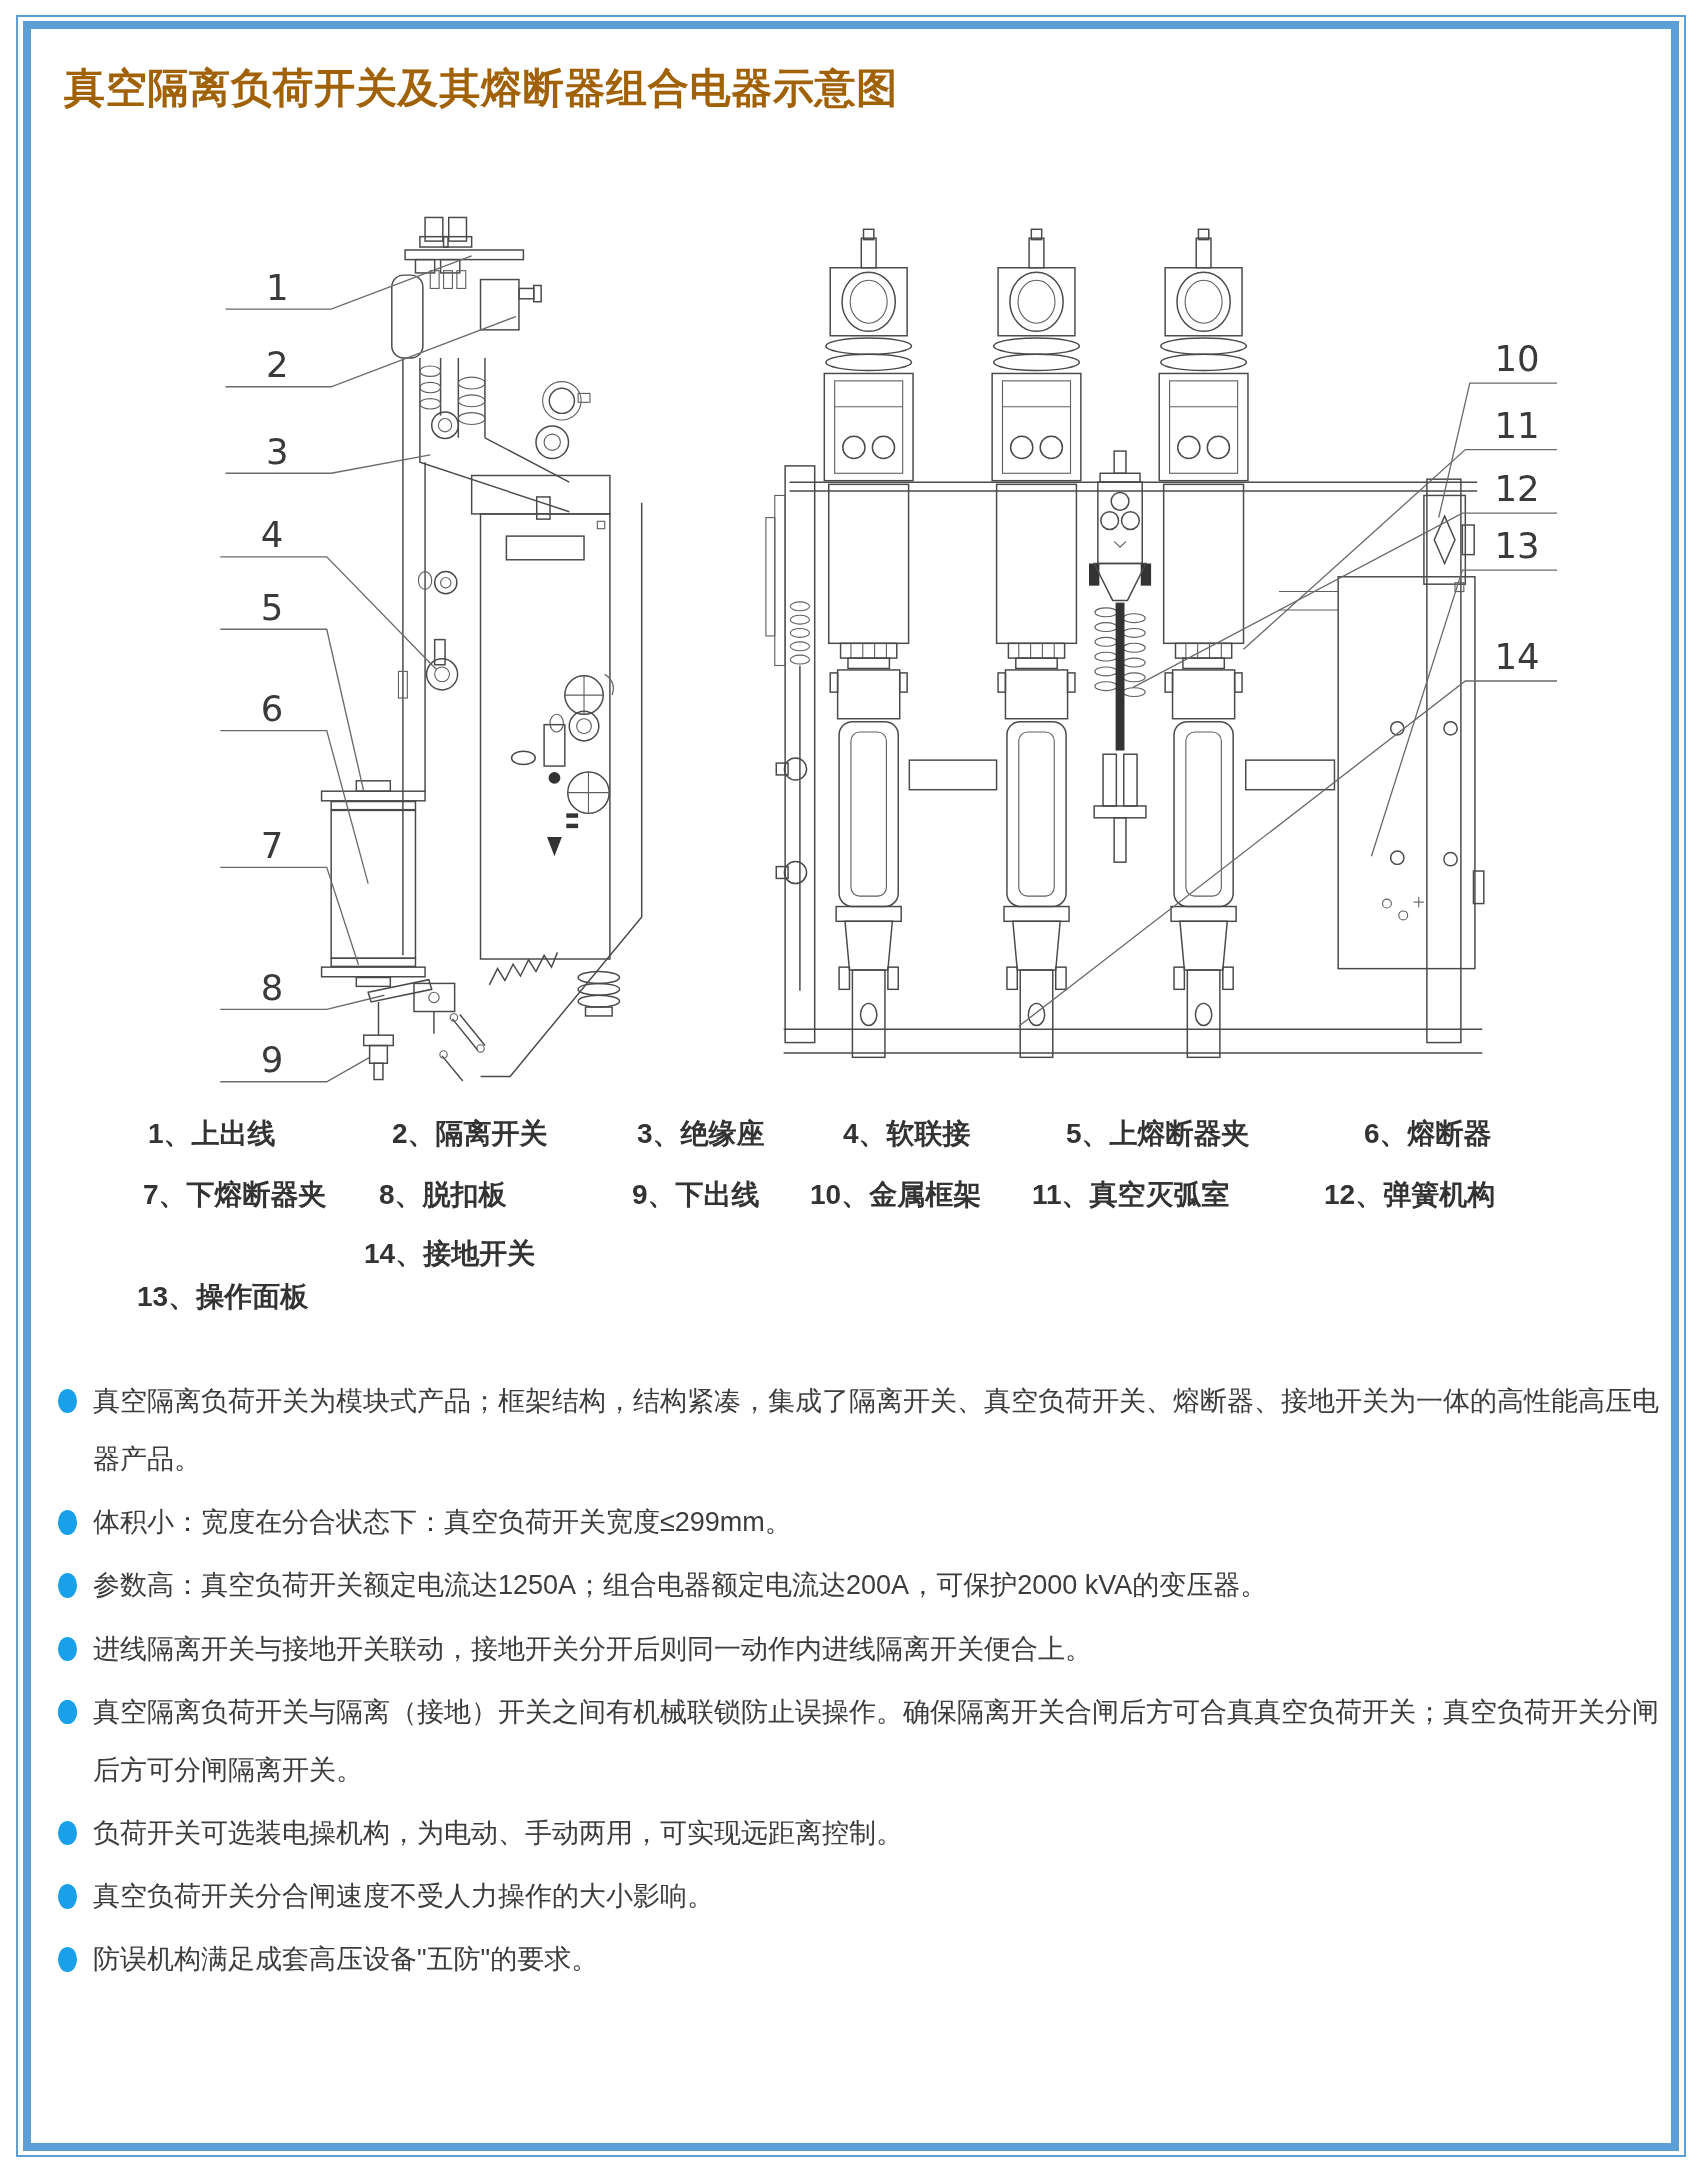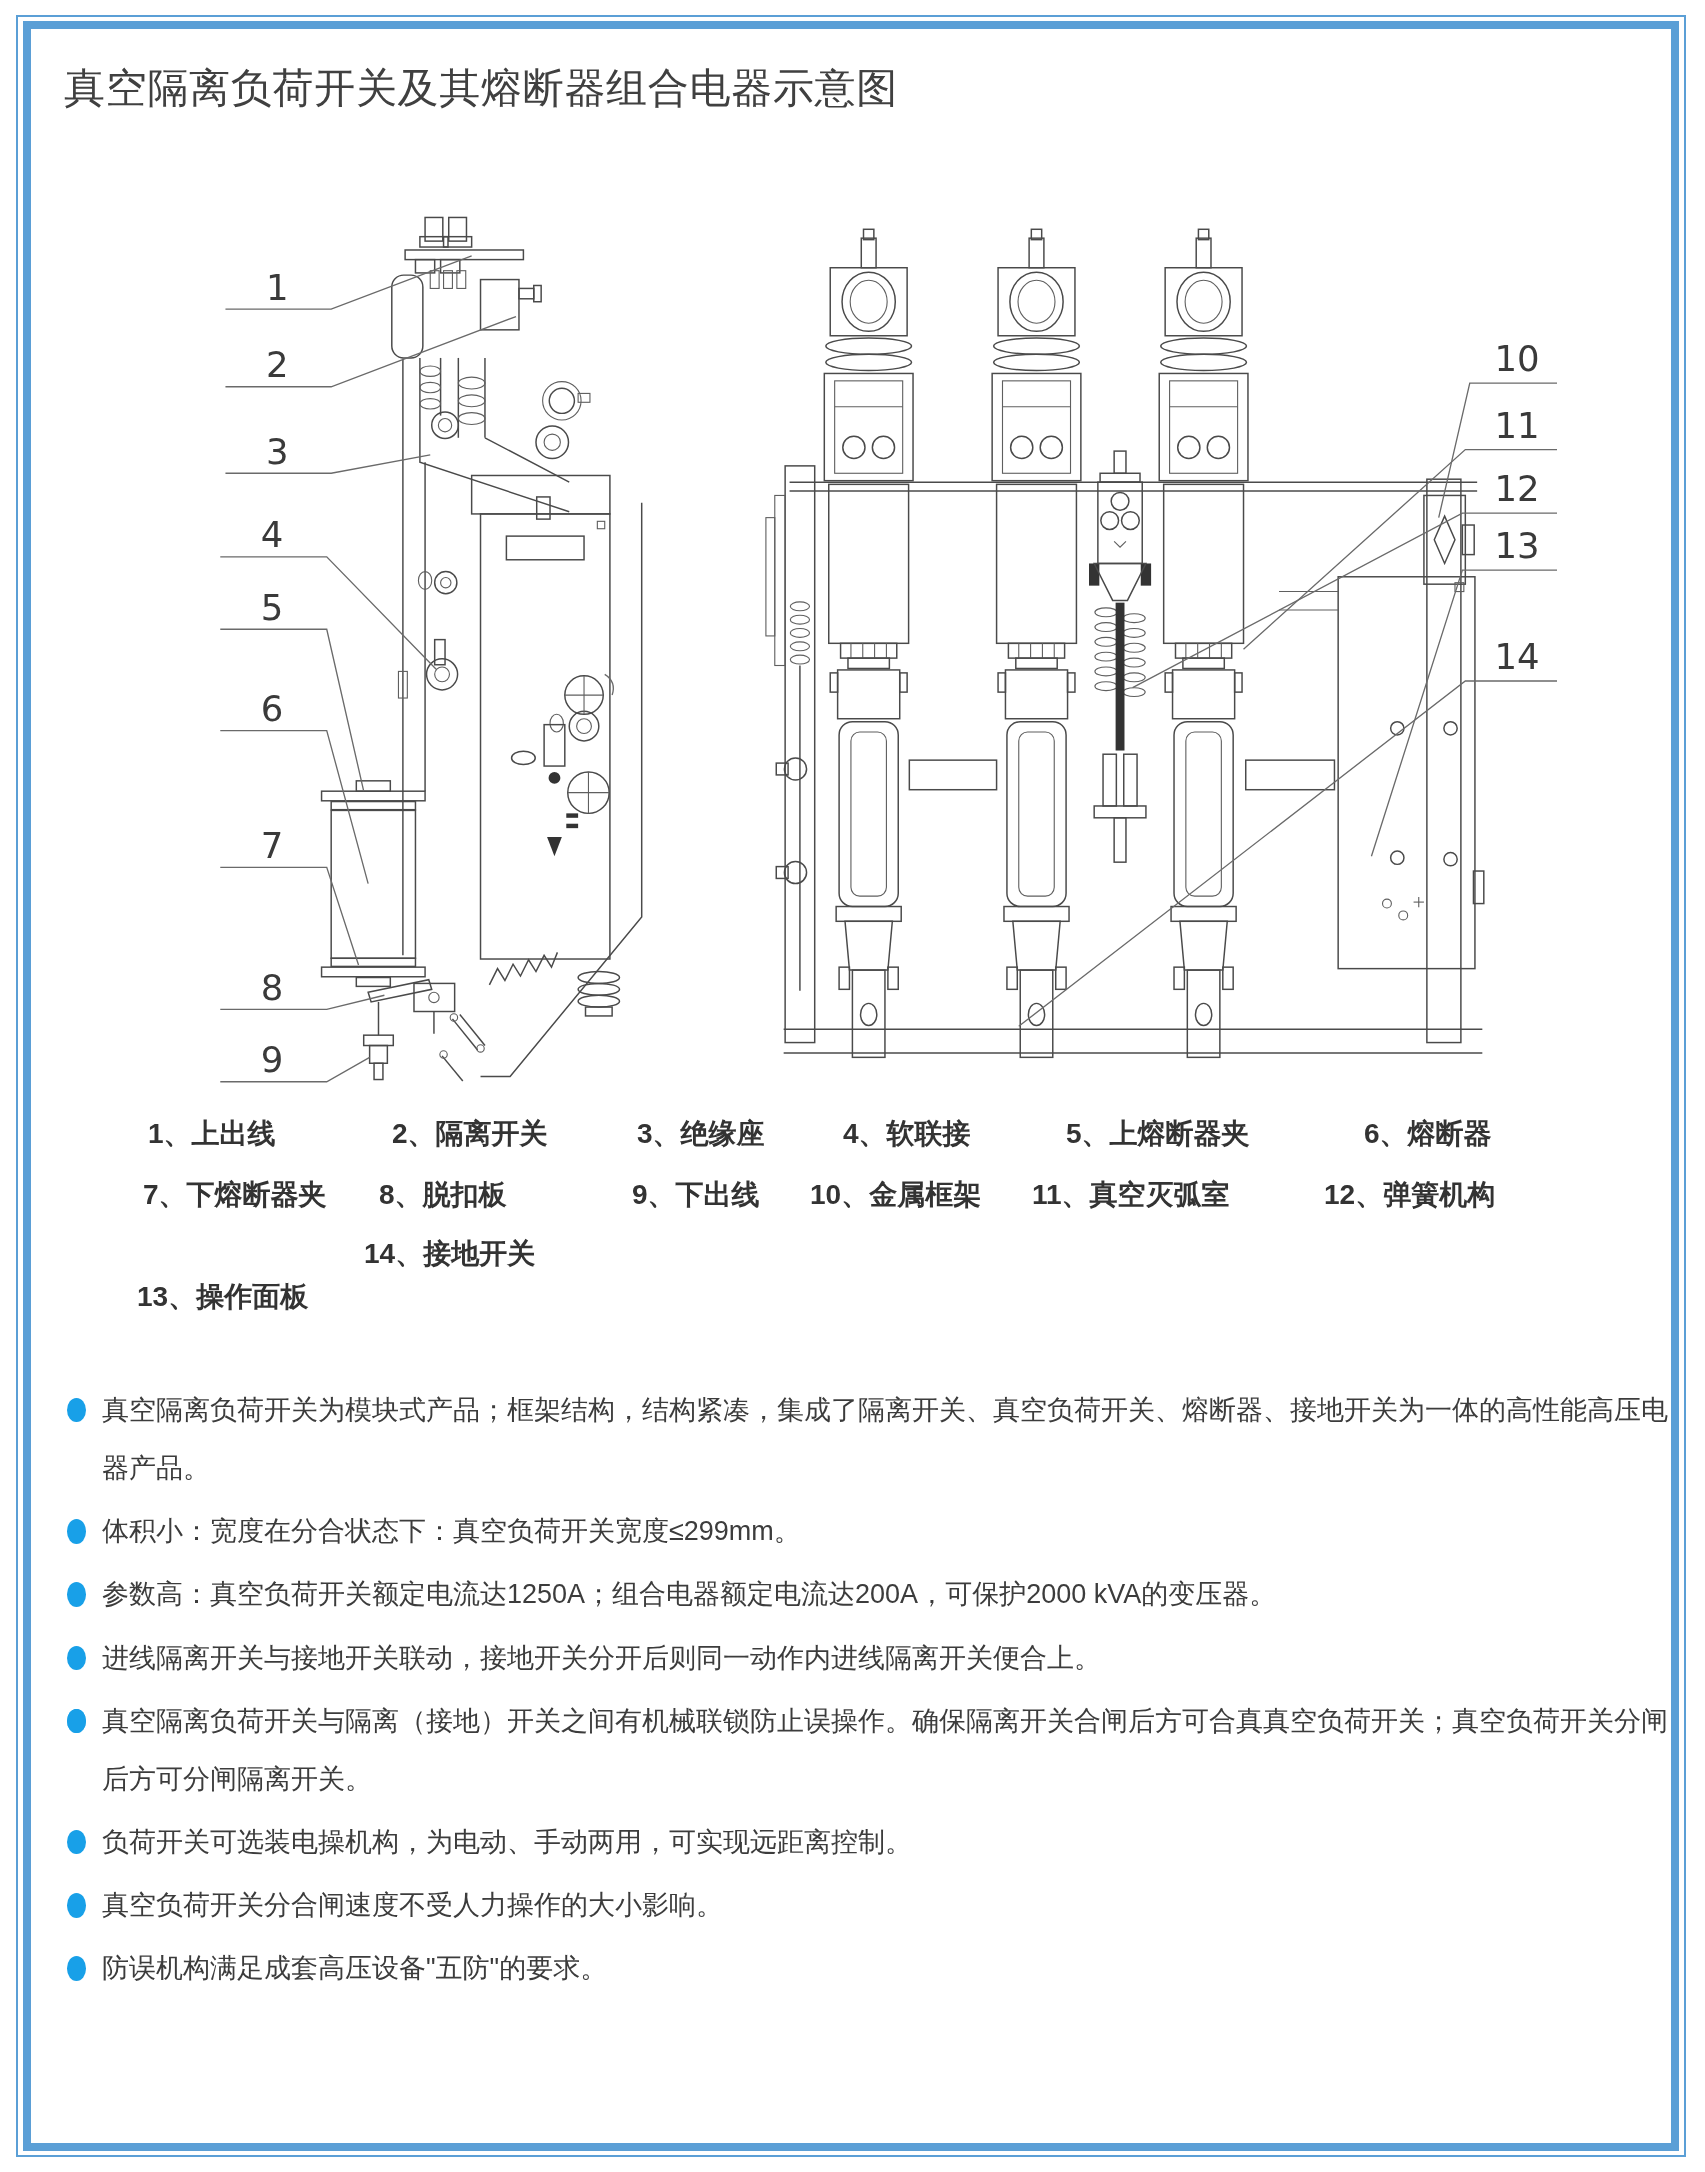--- a/index.html
+++ b/index.html
@@ -2,31 +2,31 @@
 <html style="font-size:12px"><head>
 <meta charset="utf-8">
 <style>
   html,body{margin:0;padding:0;background:#ffffff;}
   body{width:1705px;height:2172px;position:relative;overflow:hidden;
        font-family:"Liberation Sans","DejaVu Sans",sans-serif;color:#3c3c3c;}
   .frame-outer{position:absolute;left:16.3px;top:15px;right:19px;bottom:15px;
        border:2.2px solid #5b9fd6;}
   .frame-inner{position:absolute;left:23px;top:21.4px;right:26px;bottom:21.4px;
        border:8.1px solid #5b9fd6;background:#ffffff;}
-  .page-title{position:absolute;left:64px;top:61px;font-size:41px;font-weight:normal;
-       color:#404040;letter-spacing:0.7px;white-space:nowrap;}
+  .page-title{position:absolute;left:64px;top:61px;font-size:41px;font-weight:bold;
+       color:#a16207;letter-spacing:0.7px;white-space:nowrap;}
   .diagram{position:absolute;left:170px;top:207px;width:1387px;height:917px;}
   .ln{fill:none;stroke:#4a4a4a;stroke-width:2;}
   .lt{fill:none;stroke:#5f5f5f;stroke-width:1.5;}
   .ld{fill:none;stroke:#6a6a6a;stroke-width:1.8;}
   .dk{fill:#333;stroke:none;}
   .num{font-family:"DejaVu Sans",sans-serif;font-size:48px;fill:#3a3a3a;}
   .legend{position:absolute;left:0;top:0;width:1705px;}
   .legend span{position:absolute;font-size:28px;color:#333;white-space:nowrap;font-weight:bold;}
-  .features{position:absolute;left:53px;top:1369px;width:1603px;list-style:none;margin:12px;padding:0;}
+  .features{position:absolute;left:53px;top:1369px;width:1603px;list-style:none;margin:3px;padding:0;}
   .features li{position:relative;padding-left:37px;font-size:27px;line-height:58px;
        margin-bottom:5.2px;color:#3c3c3c;}
   .dot{position:absolute;left:1.5px;top:17px;width:19px;height:24.4px;border-radius:50%;
        background:#18a0e8;}
 </style>
 </head>
 <body>
 
 <div class="frame-outer"></div>
 <div class="frame-inner"></div>

